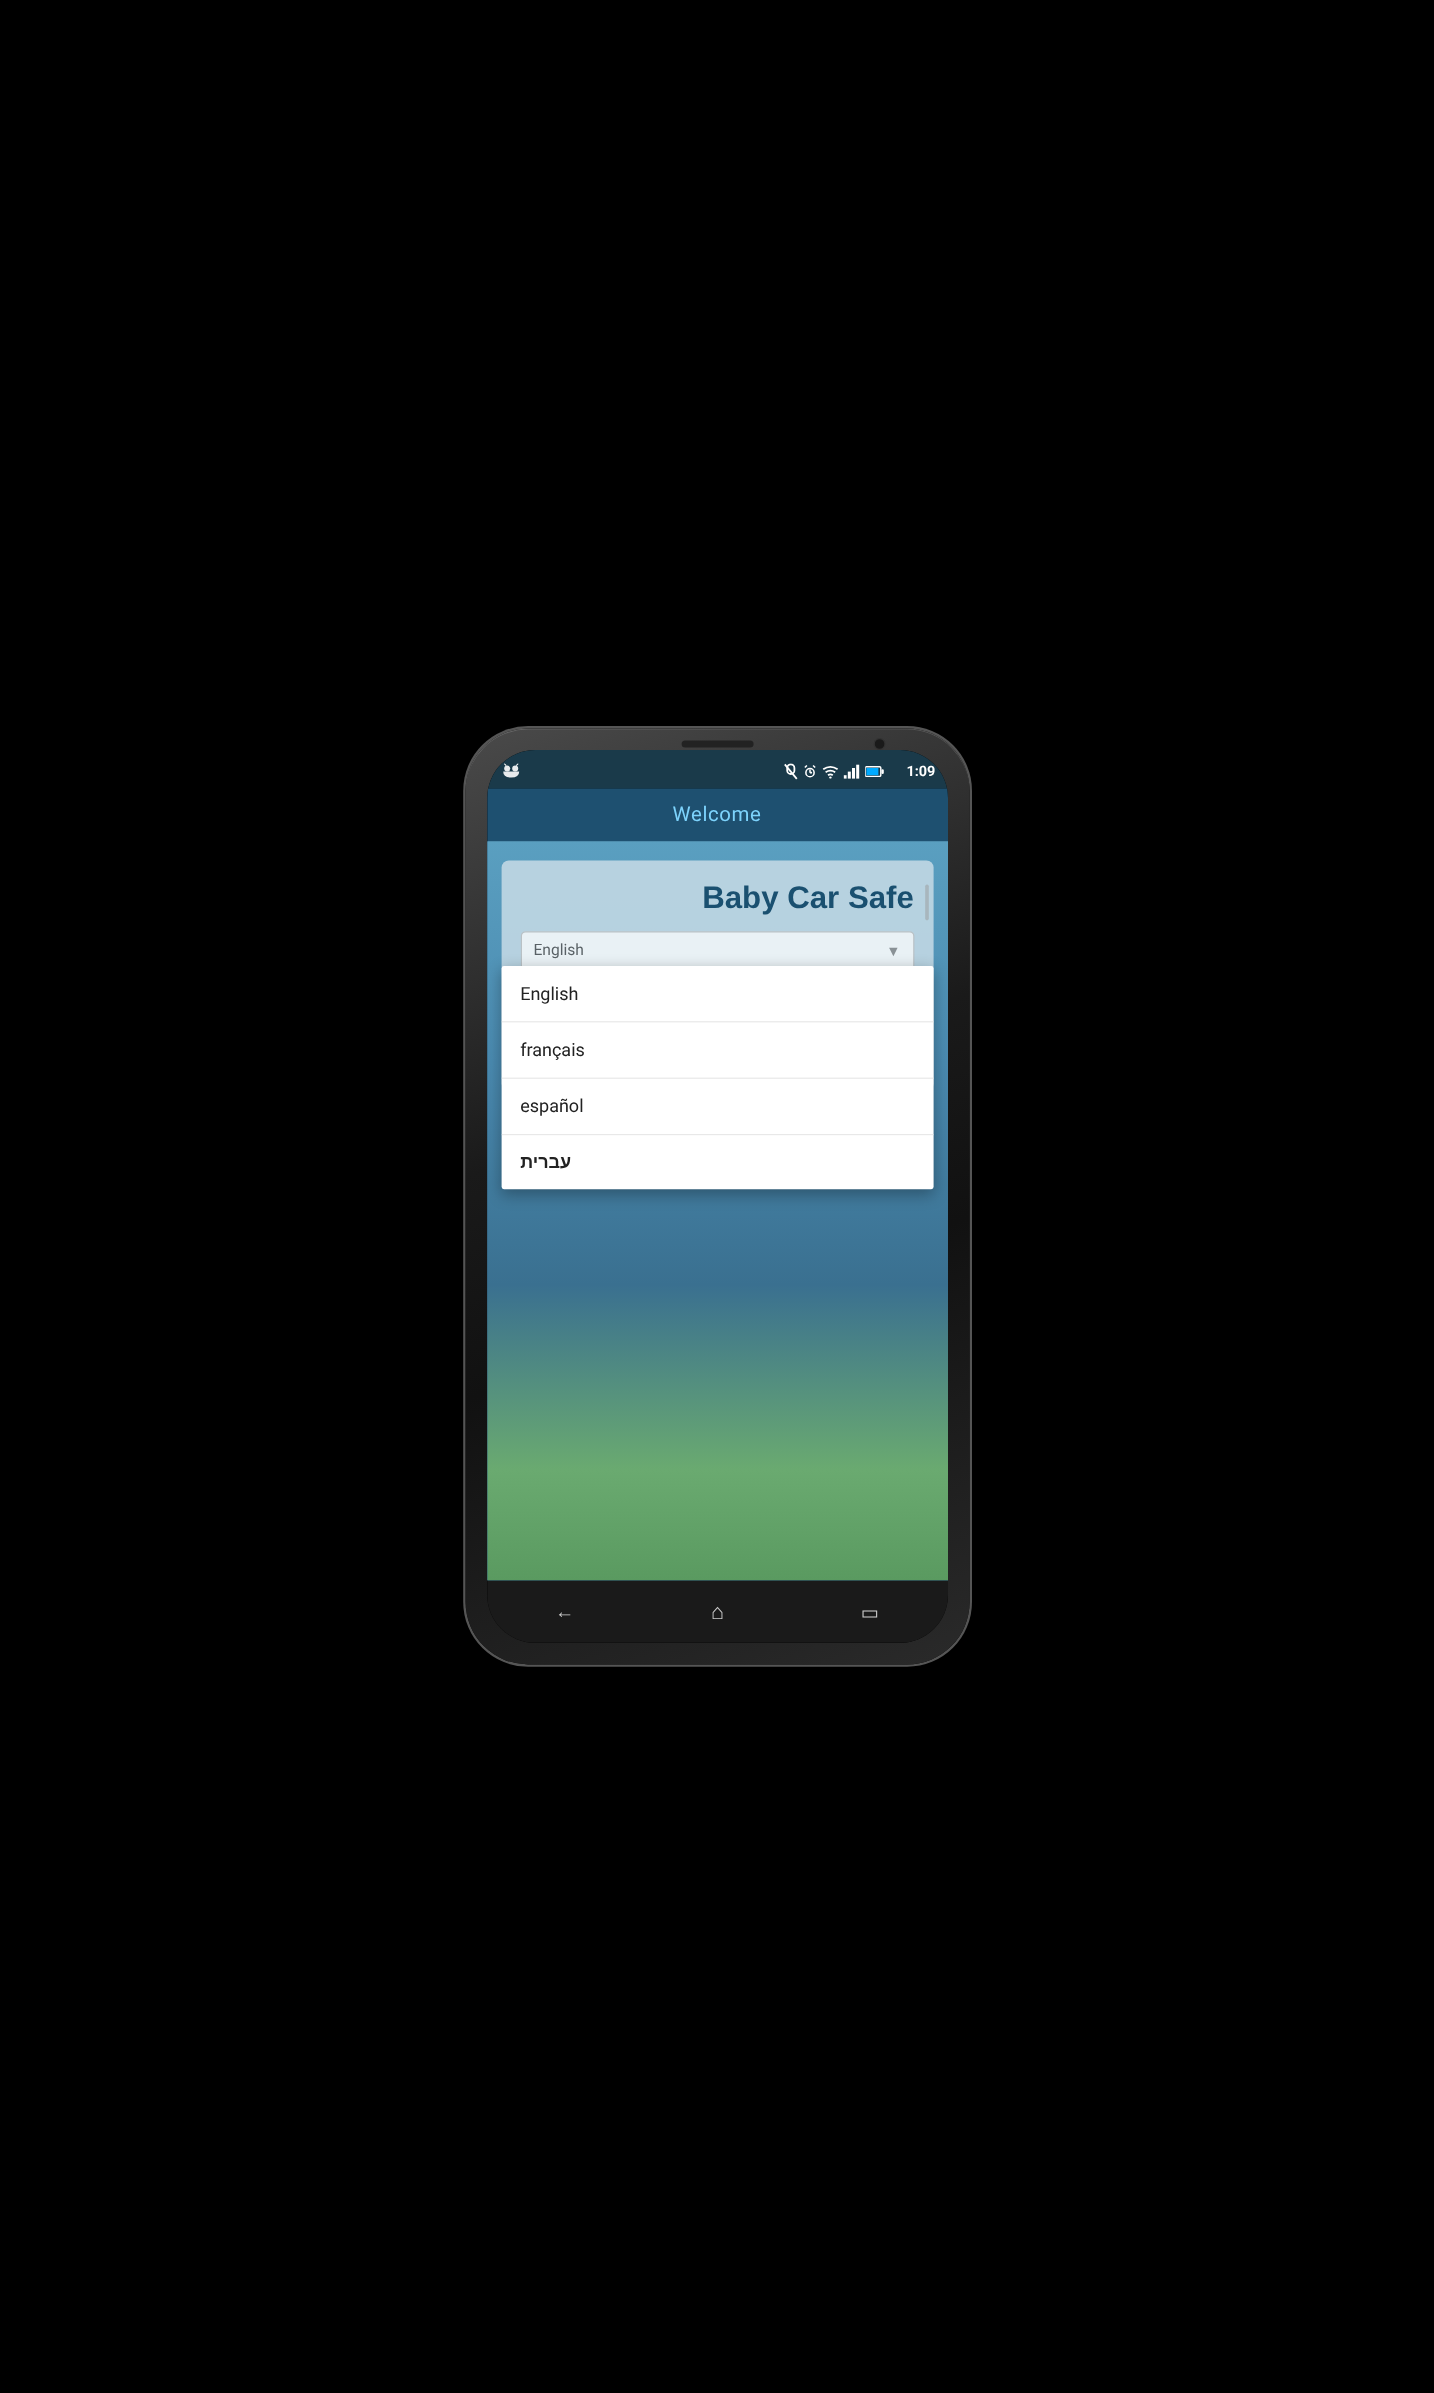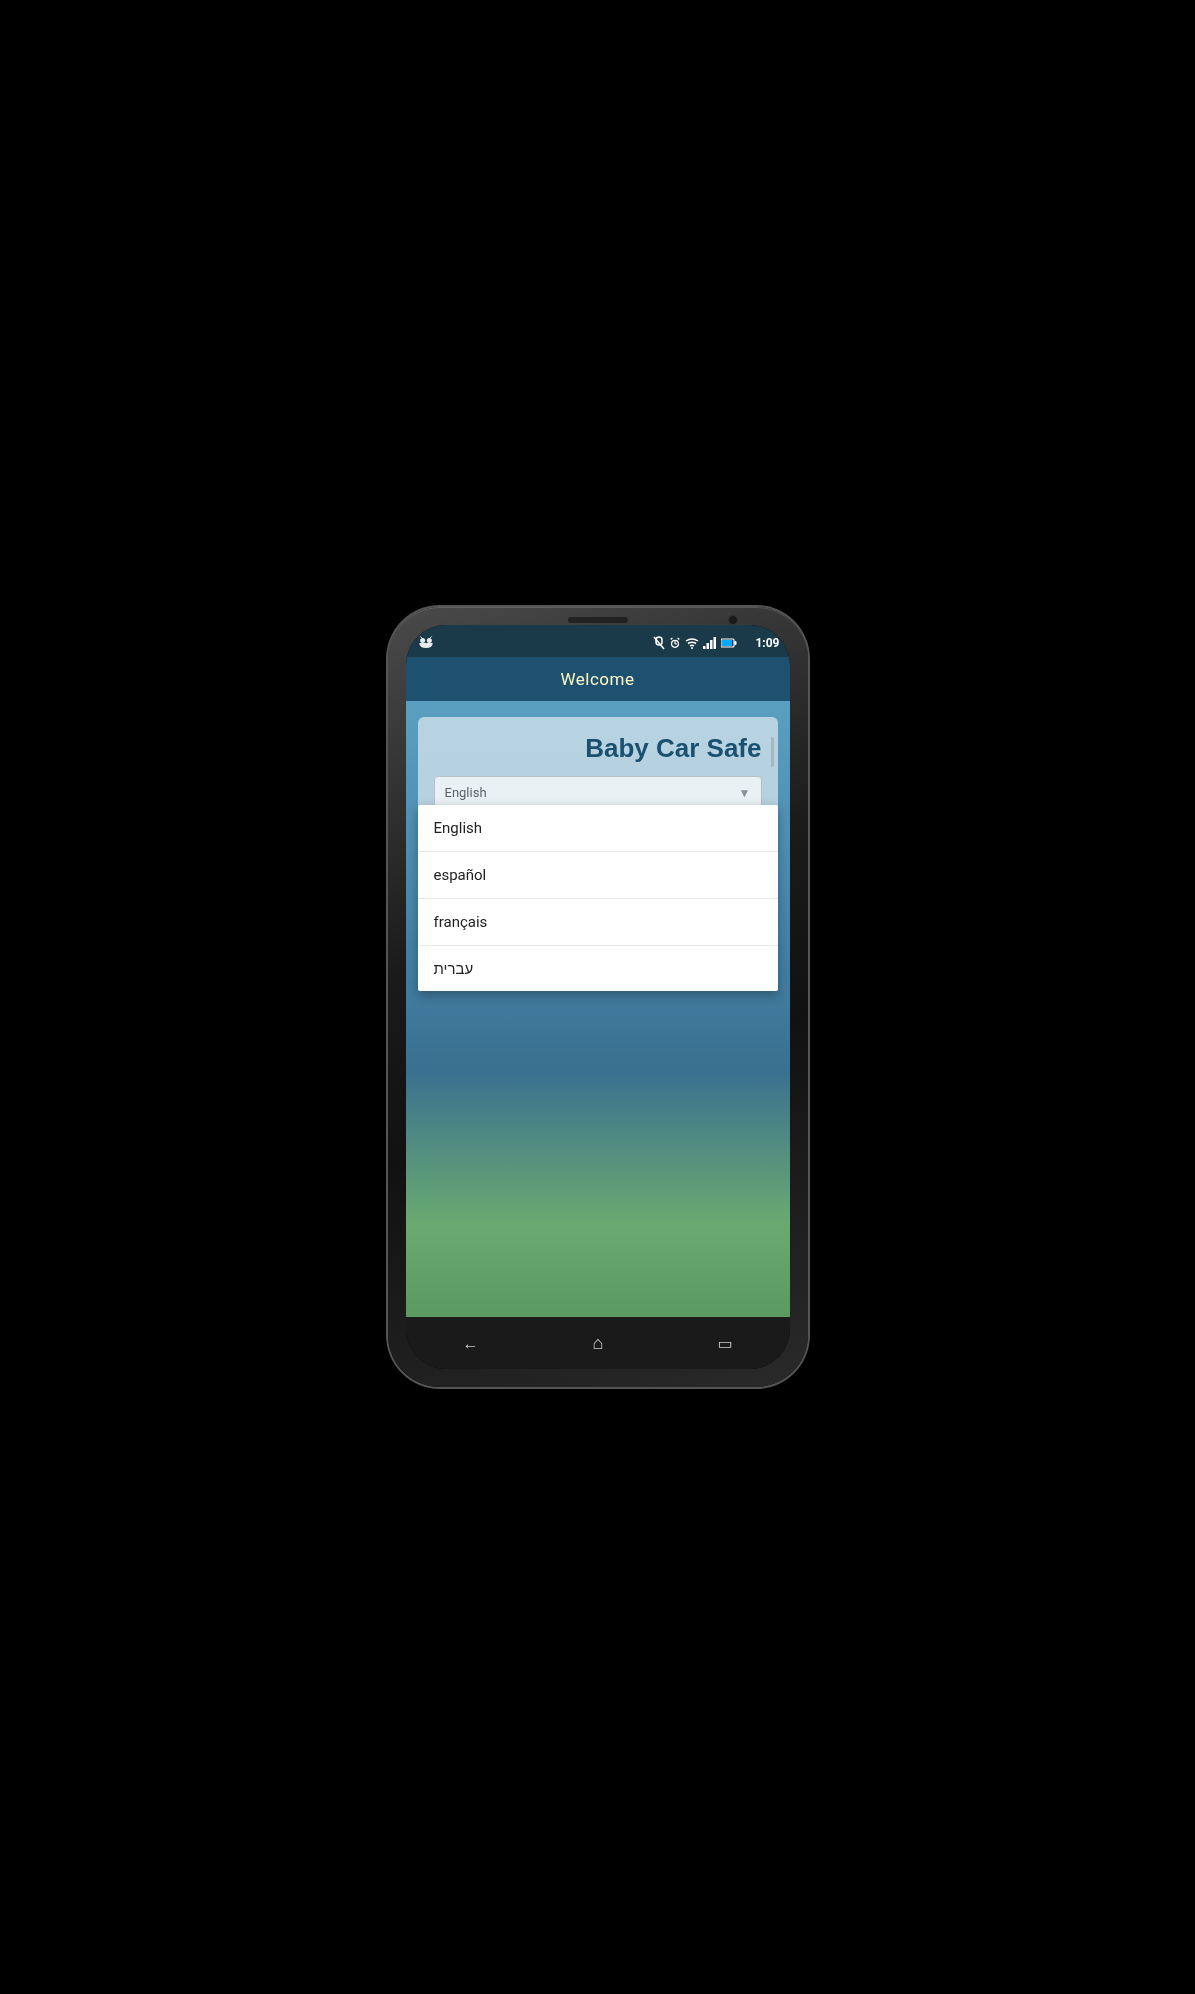--- a/index.html
+++ b/index.html
@@ -105,21 +105,21 @@
     .app-bar {
       background: #1e5070;
       height: 44px;
       display: flex;
       align-items: center;
       justify-content: center;
       flex-shrink: 0;
     }
 
     .app-bar-title {
-      color: #fef9c3;
+      color: #7dd3fc;
       font-size: 17px;
       font-weight: 400;
       letter-spacing: 0.5px;
     }
 
     
     .screen-content {
       flex: 1;
       background: #4a8ab0;
       overflow: hidden;
@@ -243,20 +243,21 @@
     .dropdown-option {
       padding: 14px 16px;
       font-size: 15px;
       color: #222;
       border-bottom: 1px solid #e8e8e8;
       cursor: pointer;
     }
 
     .dropdown-option:last-child {
       border-bottom: none;
+      font-weight: bold;
     }
 
     
     .nav-bar {
       height: 52px;
       background: #1a1a1a;
       display: flex;
       align-items: center;
       justify-content: space-around;
       flex-shrink: 0;
@@ -360,22 +361,22 @@
         </div>
 
         
         <button class="next-button">Next</button>
 
         <div class="scroll-hint"></div>
       </div>
 
       <div class="dropdown-popup">
         <div class="dropdown-option">English</div>
+        <div class="dropdown-option">français</div>
         <div class="dropdown-option">español</div>
-        <div class="dropdown-option">français</div>
         <div class="dropdown-option" style="font-family: Arial, sans-serif;">עברית</div>
       </div>
 
     </div>
 
     <div class="nav-bar">
       <span class="nav-icon" style="font-size:16px;">←</span>
       <span class="nav-icon" style="font-size:18px;">⌂</span>
       <span class="nav-icon" style="font-size:16px;">▭</span>
     </div>

